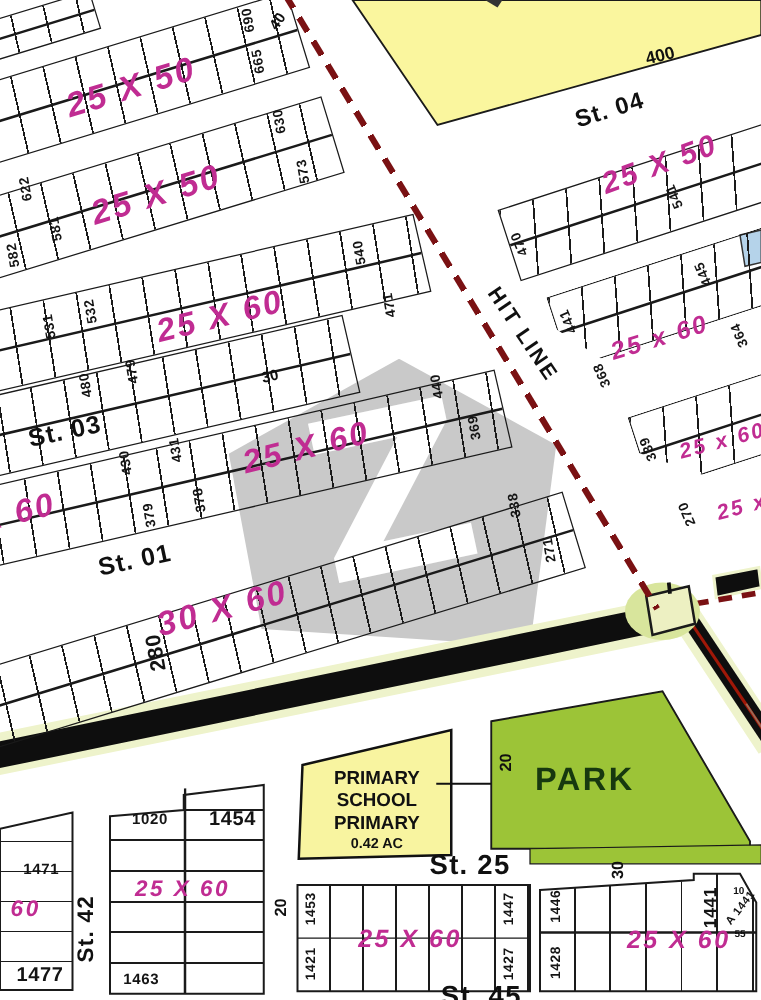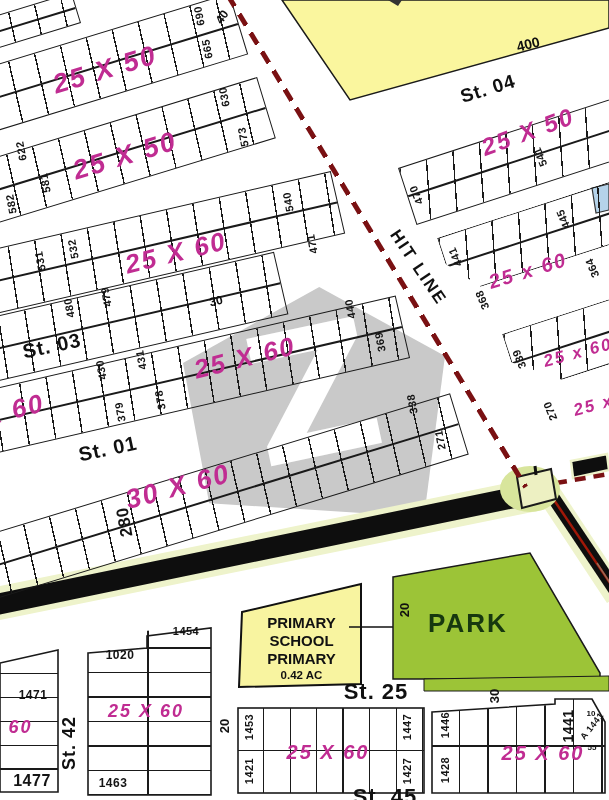--- a/index.html
+++ b/index.html
@@ -155,21 +155,21 @@
       <div class="lbl num" style="left: 416px; top: 195px; font-size: 11px; transform: translate(-50%, -50%) rotate(-113deg);">470</div>
       <div class="lbl num" style="left: 563px; top: 219px; font-size: 11px; transform: translate(-50%, -50%) rotate(-113deg);">445</div>
       <div class="lbl num" style="left: 455px; top: 257px; font-size: 11px; transform: translate(-50%, -50%) rotate(-113deg);">441</div>
       <div class="lbl num" style="left: 592px; top: 268px; font-size: 11px; transform: translate(-50%, -50%) rotate(-113deg);">364</div>
       <div class="lbl num" style="left: 482px; top: 300px; font-size: 11px; transform: translate(-50%, -50%) rotate(-113deg);">368</div>
       <div class="lbl num" style="left: 519px; top: 359px; font-size: 11px; transform: translate(-50%, -50%) rotate(-113deg);">339</div>
       <div class="lbl num" style="left: 550px; top: 411px; font-size: 11px; transform: translate(-50%, -50%) rotate(-113deg);">270</div>
       <div class="lbl num" style="left: 33px; top: 671px; font-size: 12px; transform: translate(-50%, -50%) rotate(0deg); margin-top: 24px;">1471</div>
       <div class="lbl num" style="left: 32px; top: 781px; font-size: 16px; transform: translate(-50%, -50%) rotate(0deg);">1477</div>
       <div class="lbl num" style="left: 120px; top: 655px; font-size: 12px; transform: translate(-50%, -50%) rotate(0deg);">1020</div>
-      <div class="lbl num" style="left: 186px; top: 631px; font-size: 11px; transform: translate(-50%, -50%) rotate(0deg);">1454</div>
+      <div class="lbl num" style="left: 186px; top: 656px; font-size: 16px; transform: translate(-50%, -50%) rotate(0deg);">1454</div>
       <div class="lbl num" style="left: 113px; top: 783px; font-size: 12px; transform: translate(-50%, -50%) rotate(0deg);">1463</div>
       <div class="lbl num" style="left: 184px; top: 822px; font-size: 12px; transform: translate(-50%, -50%) rotate(0deg);">1462</div>
       <div class="lbl num" style="left: 249px; top: 727px; font-size: 11px; transform: translate(-50%, -50%) rotate(-90deg);">1453</div>
       <div class="lbl num" style="left: 249px; top: 771px; font-size: 11px; transform: translate(-50%, -50%) rotate(-90deg);">1421</div>
       <div class="lbl num" style="left: 407px; top: 727px; font-size: 11px; transform: translate(-50%, -50%) rotate(-90deg);">1447</div>
       <div class="lbl num" style="left: 407px; top: 771px; font-size: 11px; transform: translate(-50%, -50%) rotate(-90deg);">1427</div>
       <div class="lbl num" style="left: 445px; top: 725px; font-size: 11px; transform: translate(-50%, -50%) rotate(-90deg);">1446</div>
       <div class="lbl num" style="left: 445px; top: 770px; font-size: 11px; transform: translate(-50%, -50%) rotate(-90deg);">1428</div>
       <div class="lbl num" style="left: 568px; top: 726px; font-size: 14px; transform: translate(-50%, -50%) rotate(-90deg);">1441</div>
       <div class="lbl num" style="left: 592px; top: 726px; font-size: 9px; transform: translate(-50%, -50%) rotate(-52deg);">A 1441</div>

